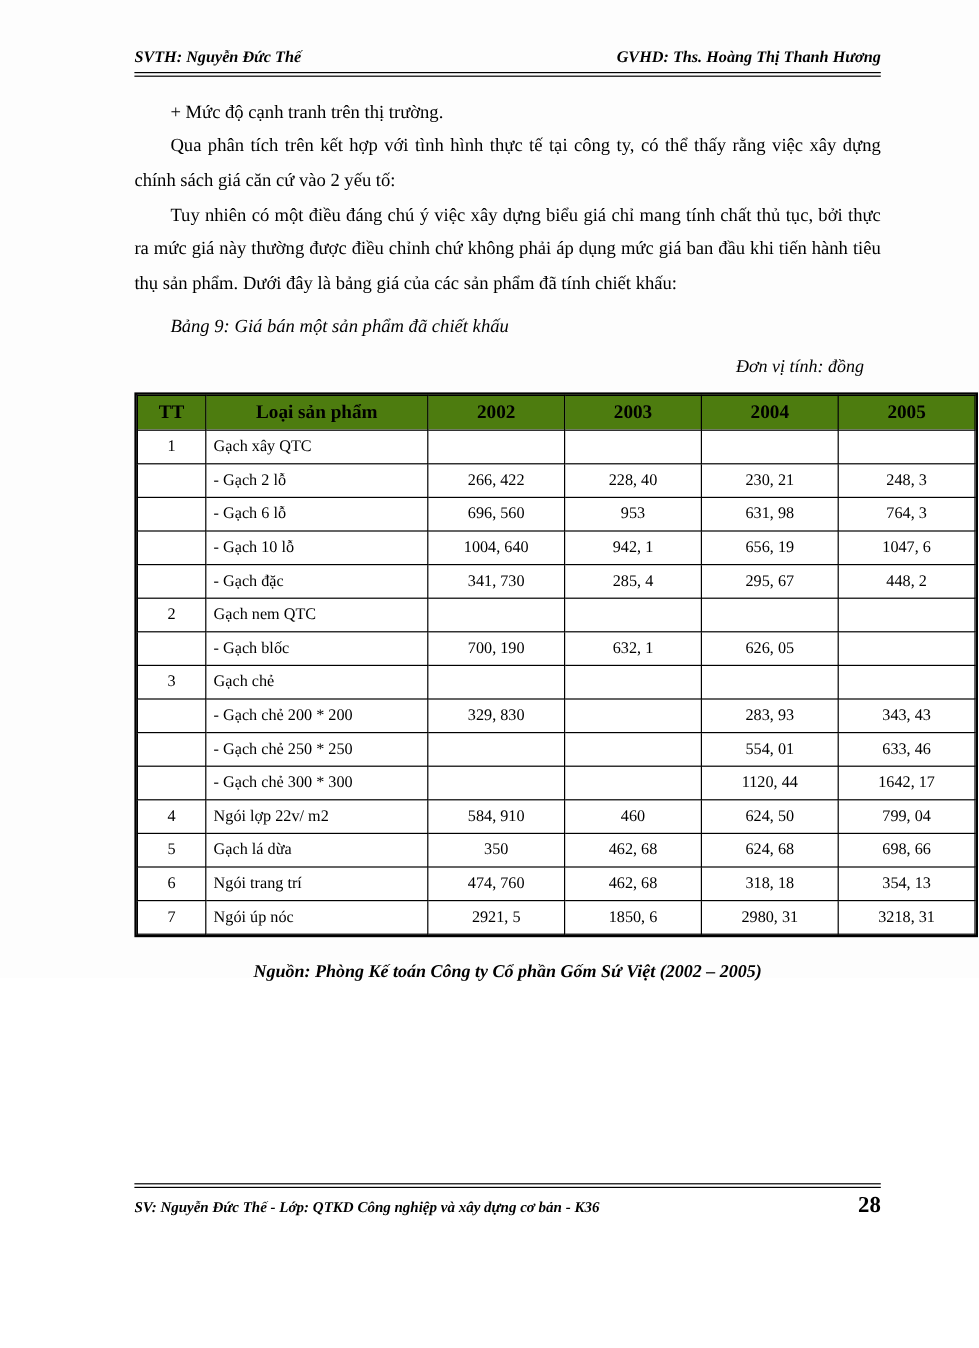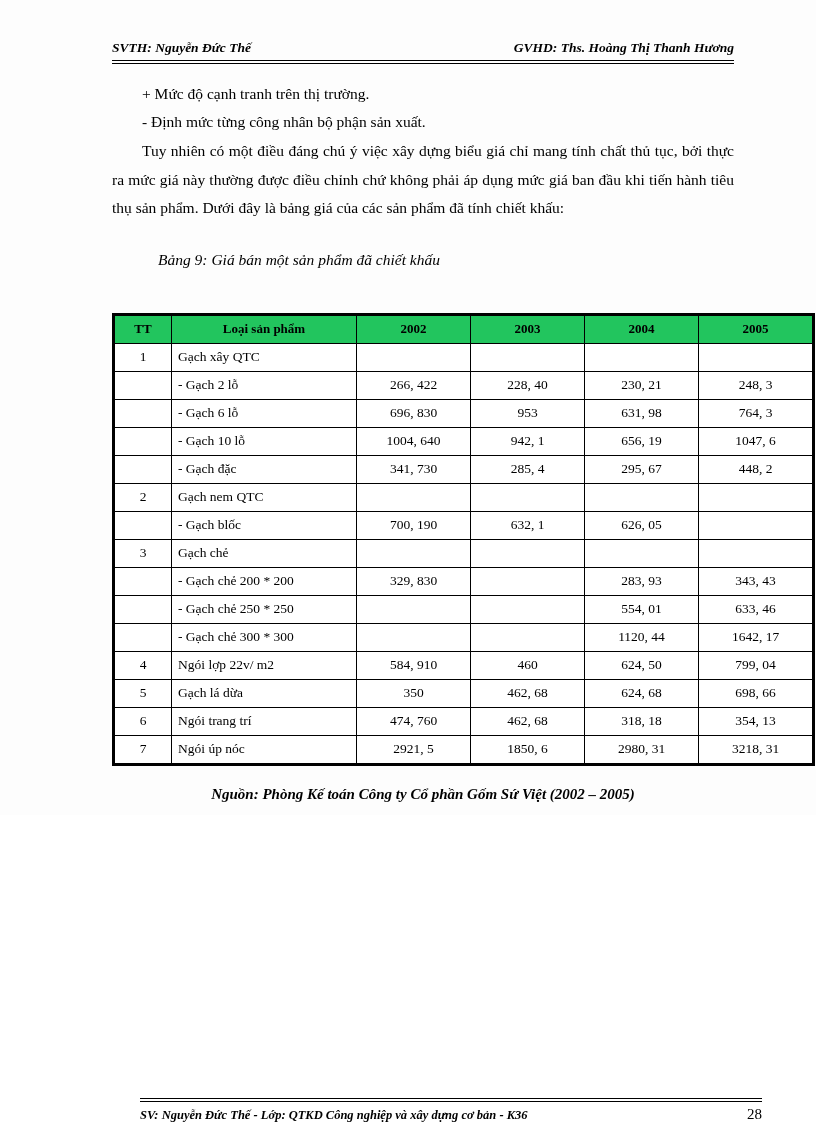--- a/index.html
+++ b/index.html
@@ -57,21 +57,21 @@
   }
   .para.indent { text-indent: 30px; }
   .para.dash { padding-left: 30px; }
   .spacer-sm { height: 12px; }
   .spacer-md { height: 16px; }
 
   .caption {
     font-style: italic;
     font-size: 15.5px;
     padding-left: 30px;
-    margin: 16px;
+    margin: 0;
   }
   .unit {
     font-style: italic;
     font-size: 15px;
     text-align: right;
     padding-right: 14px;
     margin: 0;
   }
   .source {
     font-style: italic;
@@ -89,90 +89,90 @@
     table-layout: fixed;
     font-size: 13.5px;
   }
   table.data th, table.data td {
     border: 1px solid #000;
     padding: 5px 6px;
     height: 17px;
     vertical-align: middle;
   }
   table.data thead th {
-    background: #22c55e;
+    background: #4d7c0f;
     font-weight: bold;
     text-align: center;
-    font-size: 13px;
+    font-size: 16px;
   }
   table.data tbody td {
     background: #ffffff;
   }
   td.c-tt { text-align: center; width: 44px; }
   td.c-name { text-align: left; width: 172px; }
   td.c-num { text-align: center; }
   .outer-border {
     border: 2px solid #000;
     display: inline-block;
   }
   .table-wrap {
     text-align: center;
   }
 
   
   .footer {
     position: absolute;
     left: 112px;
-    top: 1098px;
+    top: 986px;
     width: 622px;
-    margin-left: 28px;
   }
   .footer-rule-top { border-bottom: 1.6px solid #000; }
   .footer-rule-bot { border-bottom: 0.9px solid #000; margin-top: 2px; }
   .footer-row {
     display: flex;
     justify-content: space-between;
     align-items: baseline;
     font-style: italic;
     font-weight: bold;
     font-size: 12.5px;
     padding-top: 4px;
   }
   .page-num {
     font-style: normal;
-    font-weight: normal;
-    font-size: 15px;
+    font-weight: bold;
+    font-size: 19px;
   }
 </style>
 </head>
 <body>
 
 <div class="page">
 
   <div class="content">
 
     <div class="header">
       <span>SVTH: Nguyễn Đức Thế</span>
       <span>GVHD: Ths. Hoàng Thị Thanh Hương</span>
     </div>
     <div class="header-rule"></div>
     <div class="header-rule2"></div>
 
     <div class="spacer-md"></div>
 
     <p class="para dash">+ Mức độ cạnh tranh trên thị trường.</p>
-    <p class="para dash">- Định mức từng công nhân bộ phận sản xuất.</p>
+    <p class="para indent">Qua phân tích trên kết hợp với tình hình thực tế tại công ty, có thể thấy rằng việc xây dựng chính sách giá căn cứ vào 2 yếu tố:</p>
     <p class="para indent">Tuy nhiên có một điều đáng chú ý việc xây dựng biểu giá chỉ mang tính chất thủ tục, bởi thực ra mức giá này thường được điều chỉnh chứ không phải áp dụng mức giá ban đầu khi tiến hành tiêu thụ sản phẩm. Dưới đây là bảng giá của các sản phẩm đã tính chiết khấu:</p>
 
     <div class="spacer-sm"></div>
 
     <p class="caption">Bảng 9: Giá bán một sản phẩm đã chiết khấu</p>
 
     <div class="spacer-md"></div>
 
+    <p class="unit">Đơn vị tính: đồng</p>
 
     <div class="spacer-sm"></div>
 
     <div class="table-wrap">
       <div class="outer-border">
         <table class="data">
           <thead>
             <tr>
               <th style="width:44px">TT</th>
               <th style="width:172px">Loại sản phẩm</th>
@@ -195,21 +195,21 @@
                 <td class="c-tt"></td>
                 <td class="c-name">- Gạch 2 lỗ</td>
                 <td class="c-num">266, 422</td>
                 <td class="c-num">228, 40</td>
                 <td class="c-num">230, 21</td>
                 <td class="c-num">248, 3</td>
               </tr>
               <tr>
                 <td class="c-tt"></td>
                 <td class="c-name">- Gạch 6 lỗ</td>
-                <td class="c-num">696, 830</td>
+                <td class="c-num">696, 560</td>
                 <td class="c-num">953</td>
                 <td class="c-num">631, 98</td>
                 <td class="c-num">764, 3</td>
               </tr>
               <tr>
                 <td class="c-tt"></td>
                 <td class="c-name">- Gạch 10 lỗ</td>
                 <td class="c-num">1004, 640</td>
                 <td class="c-num">942, 1</td>
                 <td class="c-num">656, 19</td>

